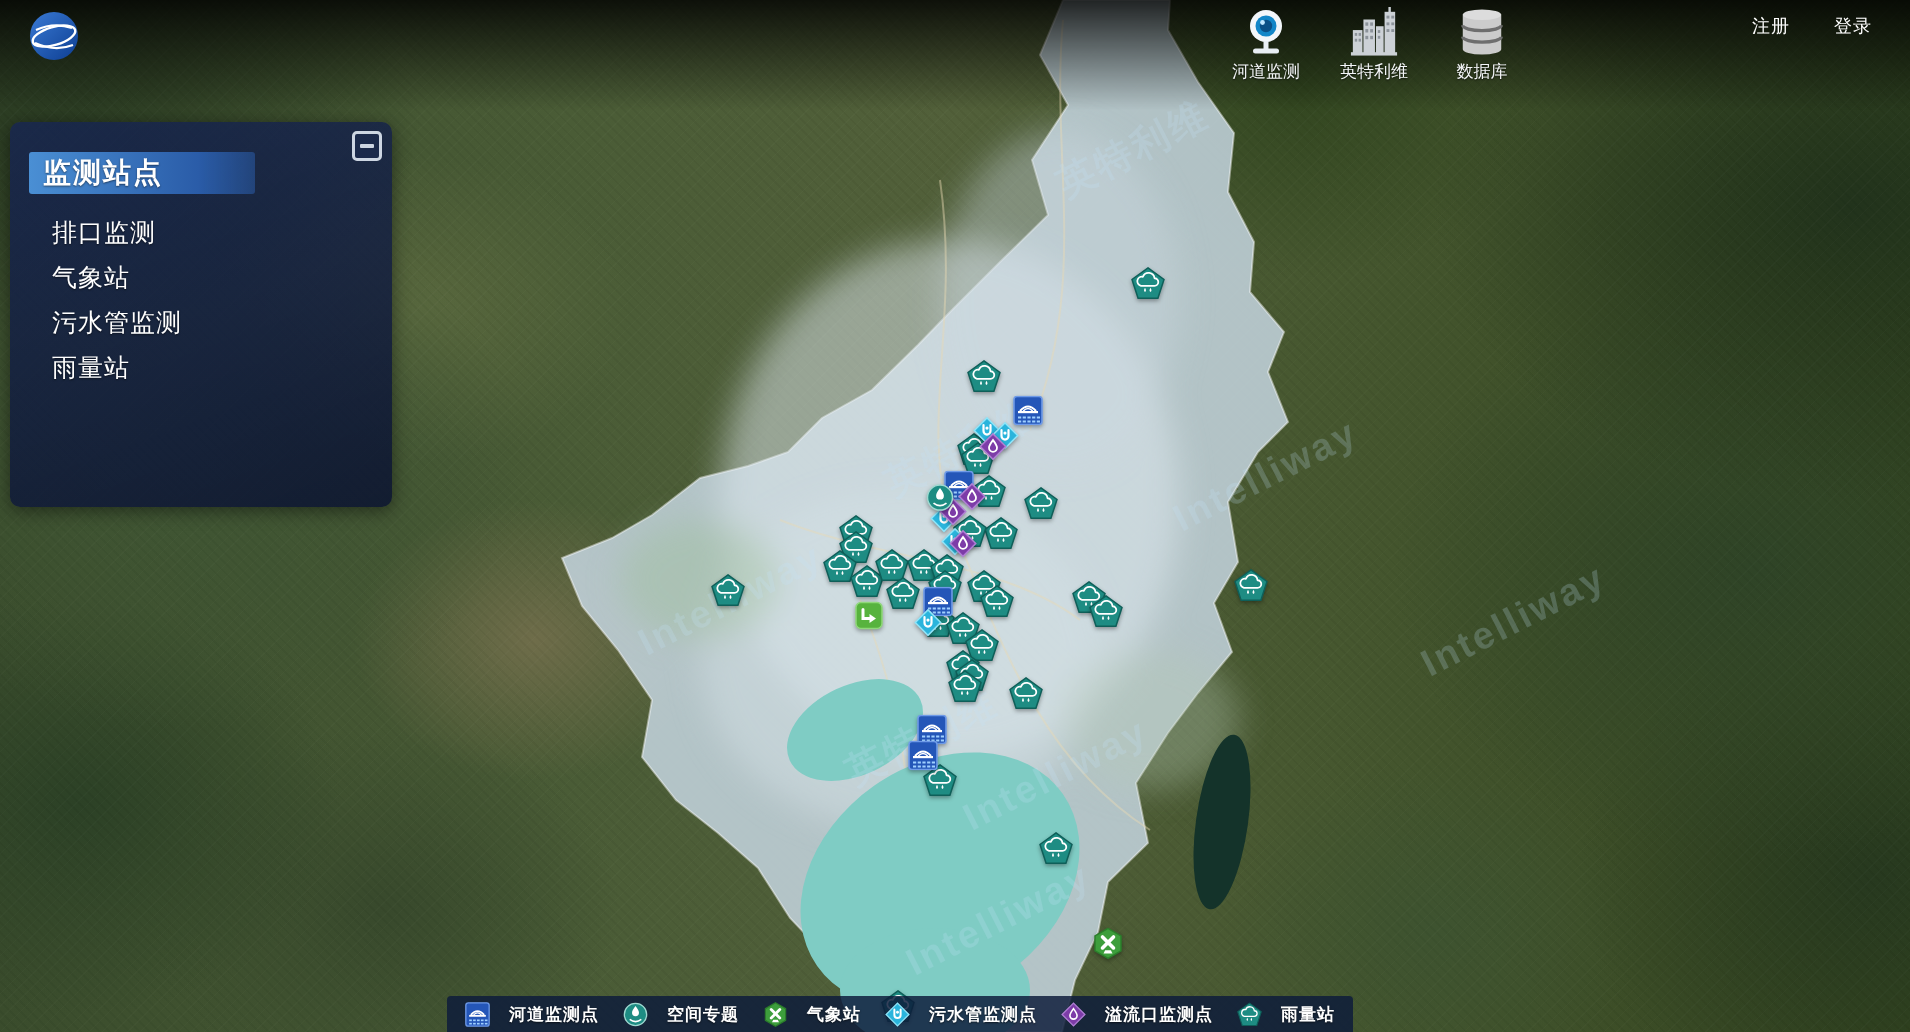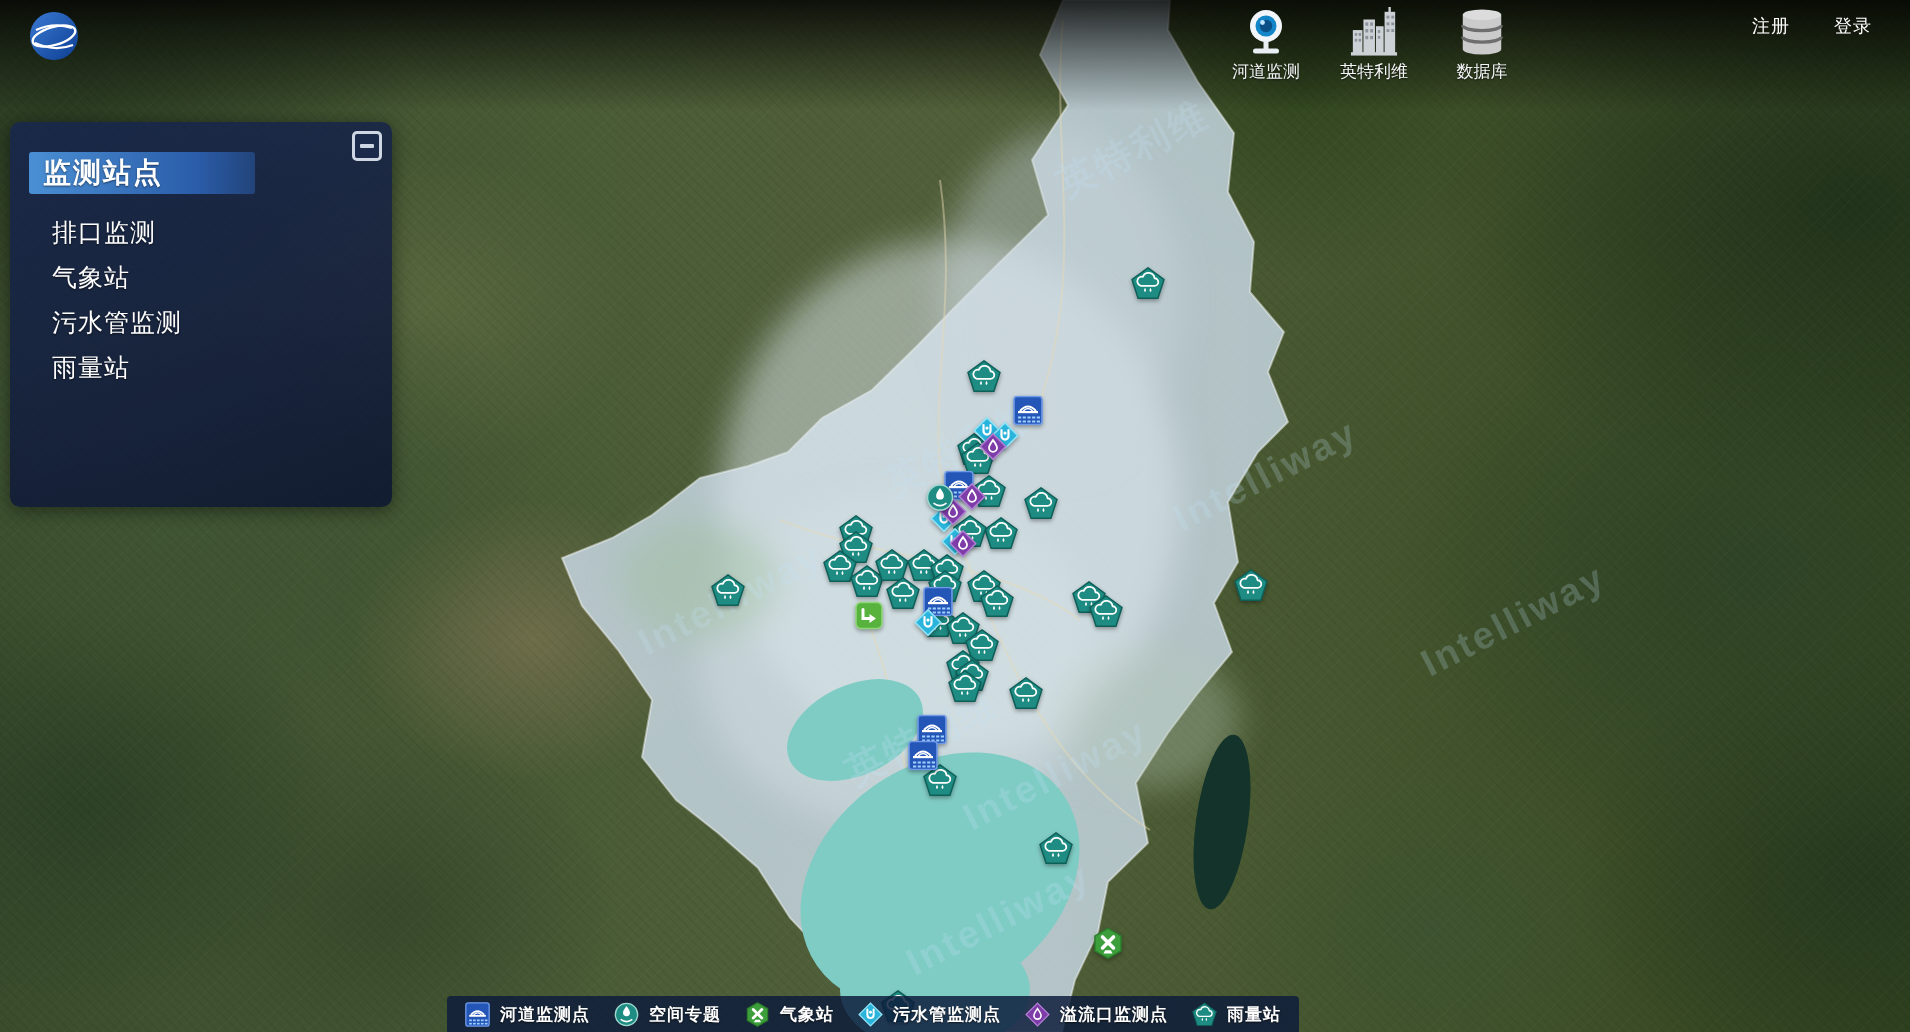--- a/index.html
+++ b/index.html
@@ -68,21 +68,21 @@
   .panel-head span { color:#fff; font-size:28px; font-weight:bold; letter-spacing:2px; padding-left:14px;
     text-shadow:0 1px 2px rgba(0,0,0,.5); }
   .panel-list { list-style:none; margin-top:16px; }
   .panel-list li { height:45px; line-height:45px; padding-left:42px; color:#fff; font-size:25px;
     letter-spacing:1px; cursor:pointer; text-shadow:0 1px 2px rgba(0,0,0,.55); }
 
   
   .legend { position:absolute; left:447px; top:996px; height:36px; z-index:8;
     display:flex; align-items:center; gap:24px; padding:0 18px;
     background:rgba(13,27,58,.84); border-radius:4px 4px 0 0; }
-  .legend-item { display:flex; align-items:center; gap:10px; cursor:pointer; }
+  .legend-item { display:flex; align-items:center; gap:19px; cursor:pointer; }
   .legend-item .legend-ic svg { width:25px; height:25px; display:block; }
   .legend-item .legend-lbl { color:#fff; font-size:17px; font-weight:bold; letter-spacing:1px;
     text-shadow:0 1px 2px rgba(0,0,0,.6); }
 </style>
 </head>
 <body>
 
 <div class="stage">
 
   <div class="terrain"></div>

